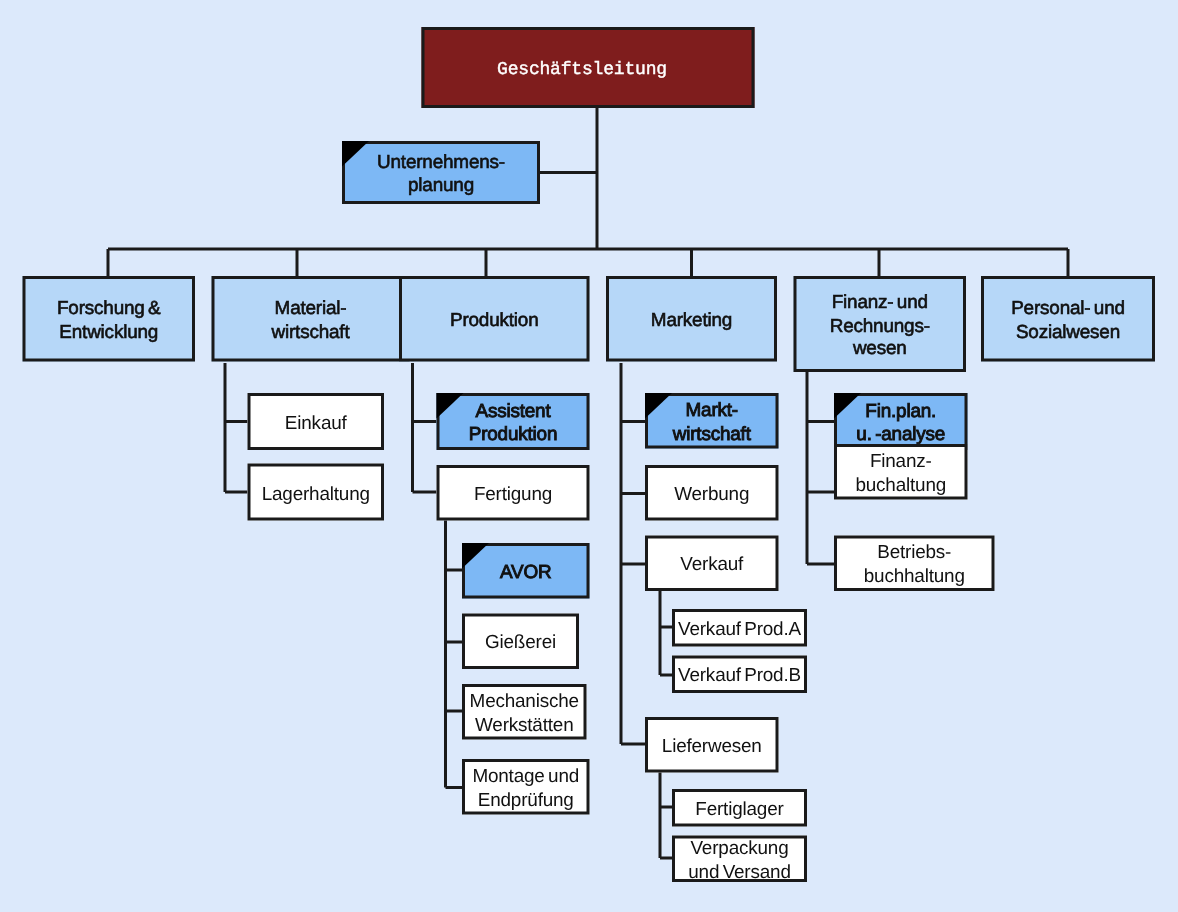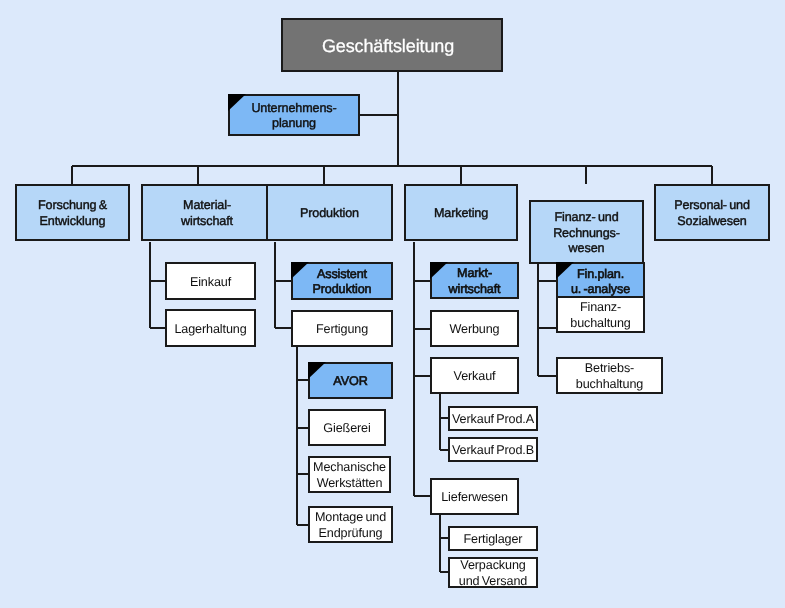--- a/index.html
+++ b/index.html
@@ -18,21 +18,21 @@
     display:flex;align-items:center;justify-content:center;
     text-align:center;
     line-height:1.24;
     letter-spacing:-0.12px;
     word-spacing:-1.1px;
     filter:opacity(99.99%);
     color:#111;
     white-space:pre-line;
     z-index:3;
   }
-  .box.root{background:#737373;color:#fff;font-size:18px;-webkit-text-stroke:0.28px #fff;}
+  .box.root{background:#7f1d1d;color:#fff;font-size:12px;font-family:Liberation Mono, monospace;-webkit-text-stroke:0.28px #fff;}
   .box.dept{background:#b6d7f8;font-size:12.6px;-webkit-text-stroke:0.42px #111;}
   .box.plain{background:#ffffff;font-size:12.6px;}
   .box.staff{background:#7db8f5;font-size:12.6px;-webkit-text-stroke:0.62px #111;}
   .box.staff.light{-webkit-text-stroke:0.42px #111;}
   .corner{
     position:absolute;left:-2px;top:-2px;width:0;height:0;
     border-top:17px solid #000;border-right:18px solid transparent;
     z-index:4;
   }
   .box > span.txt{display:block;position:relative;top:1.4px;}
@@ -94,21 +94,21 @@
   <div class="box dept" style="left:141px;top:184px;width:132px;height:57px">
     <span class="txt">Material-
 wirtschaft</span>
   </div>
   <div class="box dept" style="left:266px;top:184px;width:127px;height:57px">
     <span class="txt">Produktion</span>
   </div>
   <div class="box dept" style="left:404px;top:184px;width:114px;height:57px">
     <span class="txt">Marketing</span>
   </div>
-  <div class="box dept" style="left:529px;top:200px;width:115px;height:64px">
+  <div class="box dept" style="left:529px;top:184px;width:115px;height:64px">
     <span class="txt">Finanz- und
 Rechnungs-
 wesen</span>
   </div>
   <div class="box dept" style="left:654px;top:184px;width:116px;height:57px">
     <span class="txt">Personal- und
 Sozialwesen</span>
   </div>
   <div class="box plain" style="left:165px;top:262px;width:91px;height:38px">
     <span class="txt">Einkauf</span>

